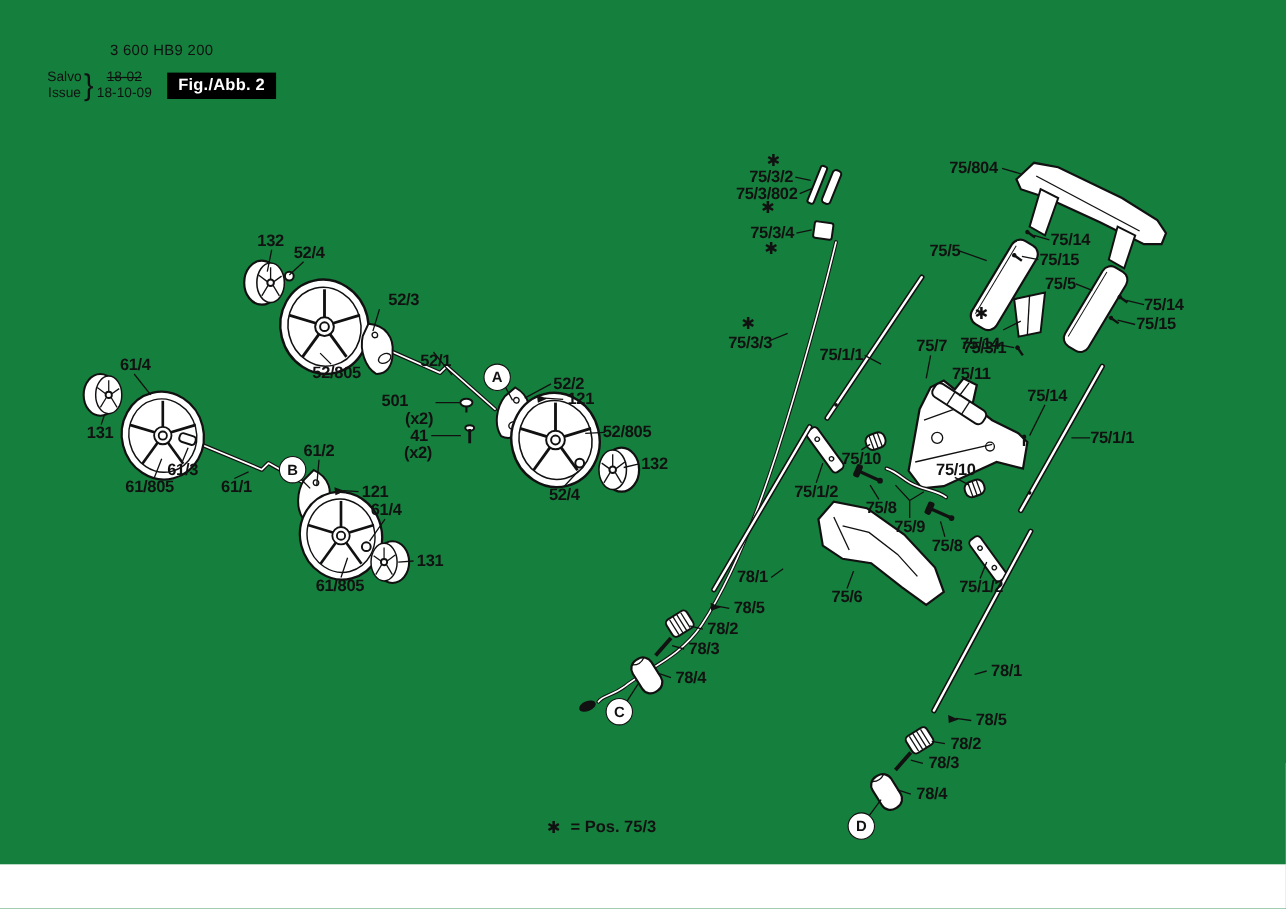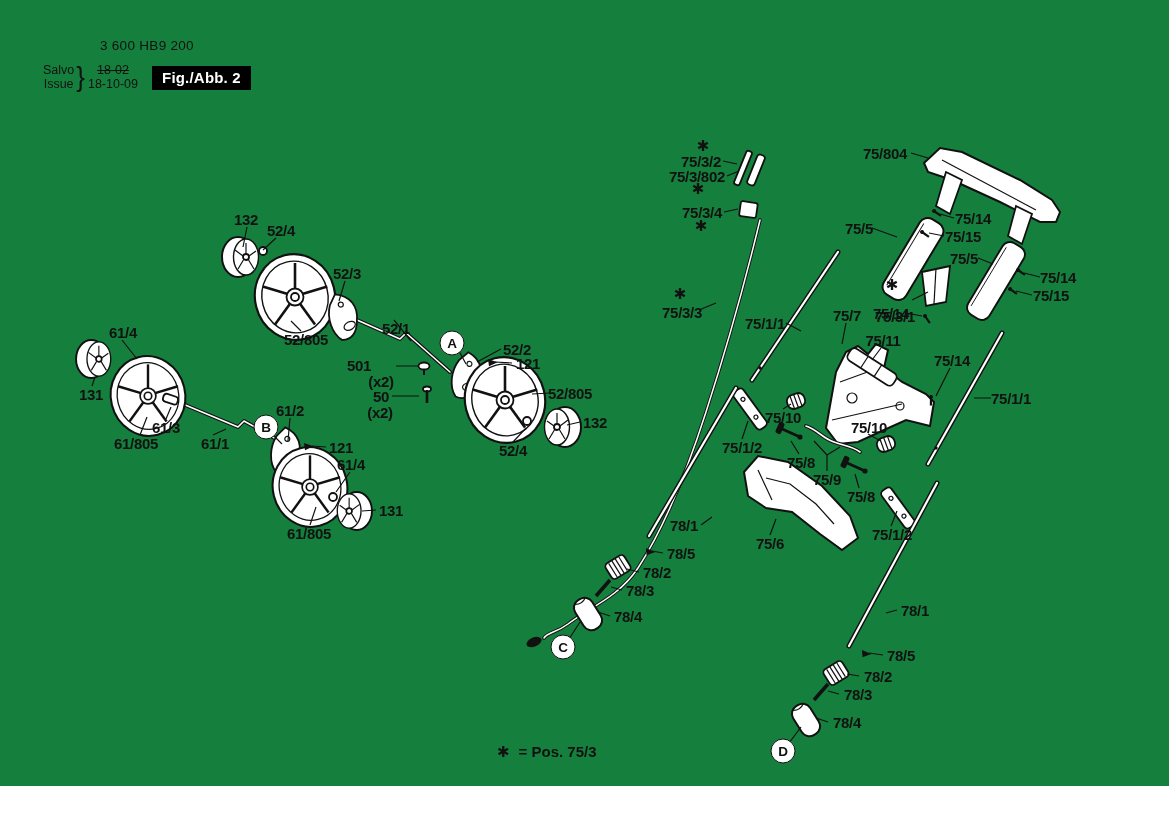--- a/index.html
+++ b/index.html
@@ -250,32 +250,32 @@
         <span class="old-date">18-02</span>
         <span>18-10-09</span>
       </div>
       <div class="fig-box">Fig./Abb. 2</div>
     </div>
   </div>
 
   <div>
       <div class="part-label" style="left: 246px; top: 219px;">132</div>
       <div class="part-label" style="left: 281px; top: 230px;">52/4</div>
-      <div class="part-label" style="left: 347px; top: 273px;">52/3</div>
+      <div class="part-label" style="left: 367px; top: 273px;">52/3</div>
       <div class="part-label" style="left: 396px; top: 328px;">52/1</div>
       <div class="part-label" style="left: 306px; top: 339px;">52/805</div>
       <div class="part-label" style="left: 123px; top: 332px;">61/4</div>
       <div class="part-label" style="left: 91px; top: 394px;">131</div>
       <div class="part-label" style="left: 166px; top: 427px;">61/3</div>
       <div class="part-label" style="left: 136px; top: 443px;">61/805</div>
       <div class="part-label" style="left: 215px; top: 443px;">61/1</div>
       <div class="part-label" style="left: 290px; top: 410px;">61/2</div>
       <div class="part-label" style="left: 359px; top: 365px;">501</div>
       <div class="part-label" style="left: 381px; top: 381px;">(x2)</div>
-      <div class="part-label" style="left: 381px; top: 396px;">50</div>
+      <div class="part-label" style="left: 381px; top: 396px;">41</div>
       <div class="part-label" style="left: 380px; top: 412px;">(x2)</div>
       <div class="part-label" style="left: 517px; top: 349px;">52/2</div>
       <div class="part-label" style="left: 528px; top: 363px;">121</div>
       <div class="part-label" style="left: 570px; top: 393px;">52/805</div>
       <div class="part-label" style="left: 595px; top: 422px;">132</div>
       <div class="part-label" style="left: 513px; top: 450px;">52/4</div>
       <div class="part-label" style="left: 341px; top: 447px;">121</div>
       <div class="part-label" style="left: 351px; top: 464px;">61/4</div>
       <div class="part-label" style="left: 391px; top: 510px;">131</div>
       <div class="part-label" style="left: 309px; top: 533px;">61/805</div>

